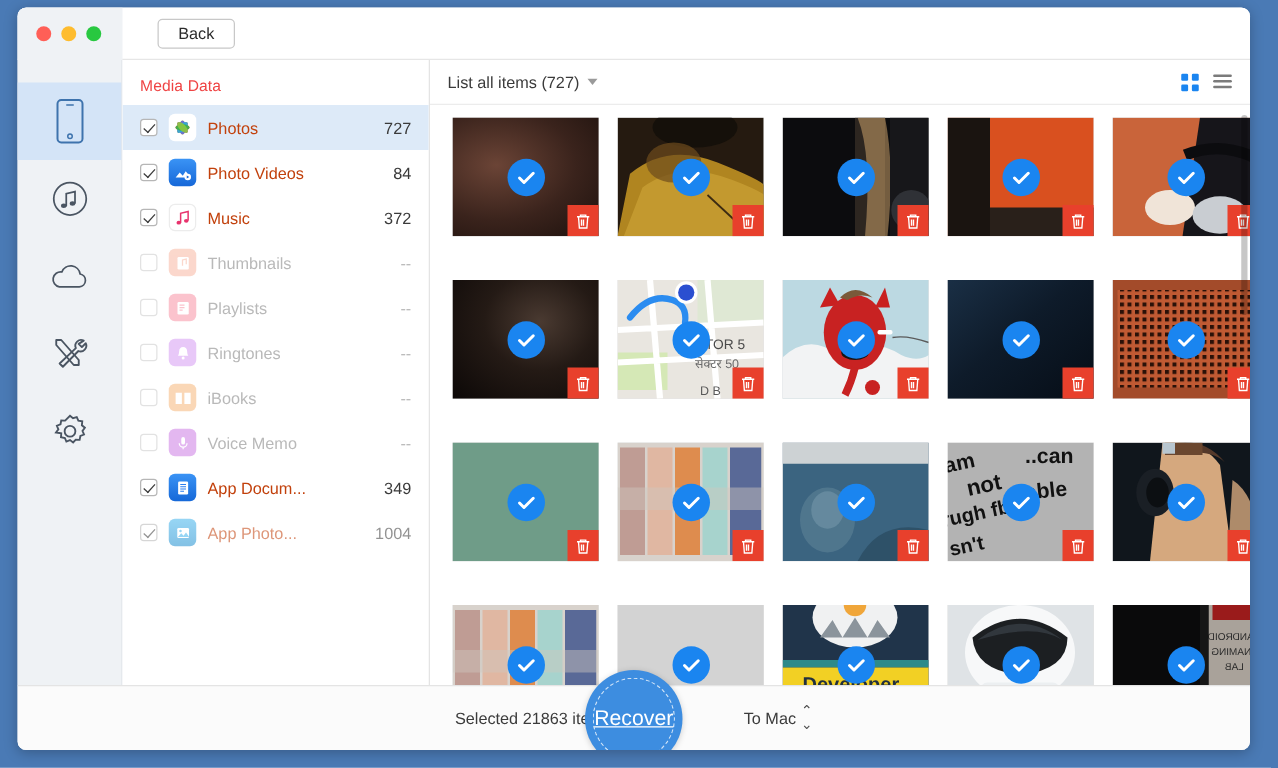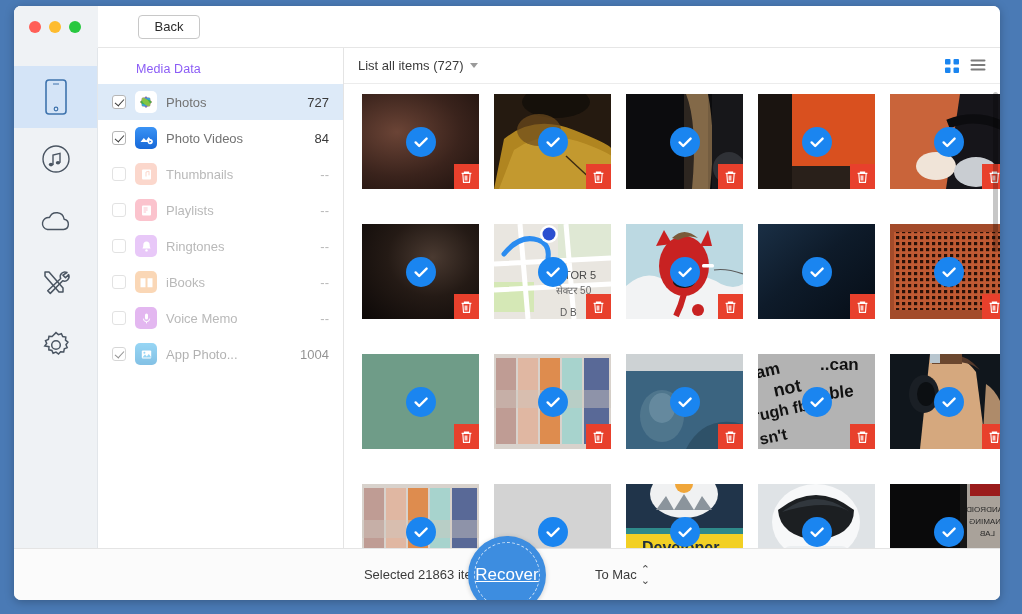--- a/index.html
+++ b/index.html
@@ -38,21 +38,21 @@
     display: flex;
     align-items: center;
     padding-left: 15px;
     gap: 8px;
   }
   .dot { width: 12px; height: 12px; border-radius: 50%; }
   .dot.red   { background: #ff5f57; }
   .dot.amber { background: #febc2e; }
   .dot.green { background: #28c840; }
   .back-btn {
-    margin-left: 40px;
+    margin-left: 28px;
     width: 62px; height: 24px;
     border: 1px solid #c8c8c8;
     border-radius: 4px;
     background: #ffffff;
     font-size: 13px;
     color: #2b2b2b;
     display: flex; align-items: center; justify-content: center;
     cursor: default;
   }
 
@@ -77,24 +77,23 @@
   
   .sidebar {
     width: 246px; flex: 0 0 246px;
     background: #ffffff;
     border-right: 1px solid #e4e4e4;
     overflow: hidden;
     position: relative;
   }
   .section-title {
     font-size: 12.5px;
-    color: #8b5cf6;
+    color: #ef4444;
     padding: 14px 0 8px 14px;
     letter-spacing: .1px;
-    margin-left: 24px;
   }
   .cat-row {
     height: 36px;
     display: flex;
     align-items: center;
     padding: 0 14px 0 14px;
     gap: 9px;
   }
   .cat-row.selected { background: #ddeaf8; }
   .cbox {
@@ -118,21 +117,21 @@
     width: 22px; height: 22px; flex: 0 0 22px;
     border-radius: 5px;
     display: flex; align-items: center; justify-content: center;
     font-size: 12px; color: #fff;
     overflow: hidden;
     position: relative;
   }
   .cat-label {
     flex: 1 1 auto;
     font-size: 13px;
-    color: #737373;
+    color: #c2410c;
     white-space: nowrap;
     overflow: hidden;
   }
   .cat-count {
     font-size: 13px;
     color: #3a3a3a;
   }
   .cat-row.disabled .cat-label,
   .cat-row.disabled .cat-count { color: #b9b9b9; }
   .cat-row.disabled .cat-ico { opacity: .45; }
@@ -343,20 +342,32 @@
             <span class="cat-ico" style="background:linear-gradient(#3a93f5,#1668d8)">
               <svg width="15" height="15" viewBox="0 0 15 15">
                 <path d="M1.5 11l3.3-4 2.4 2.6L9.6 6l3.9 5z" fill="#fff"></path>
                 <circle cx="11.2" cy="10.6" r="2.6" fill="#fff"></circle>
                 <path d="M10.4 9.4l2 1.2-2 1.2z" fill="#1668d8"></path>
               </svg>
             </span>
             <span class="cat-label">Photo Videos</span>
             <span class="cat-count">84</span>
           </div>
+          <div class="cat-row">
+            <span class="cbox checked"></span>
+            <span class="cat-ico" style="background:#fff;border:1px solid #ececec">
+              <svg width="15" height="15" viewBox="0 0 15 15" fill="none" stroke="#e8336d" stroke-width="1.2">
+                <path d="M5.5 11V3.6l6-1.4V9" stroke-linecap="round"></path>
+                <ellipse cx="4" cy="11.1" rx="1.8" ry="1.5" fill="#e8336d" stroke="none"></ellipse>
+                <ellipse cx="10" cy="9.6" rx="1.8" ry="1.5" fill="#e8336d" stroke="none"></ellipse>
+              </svg>
+            </span>
+            <span class="cat-label">Music</span>
+            <span class="cat-count">372</span>
+          </div>
           <div class="cat-row disabled">
             <span class="cbox dim"></span>
             <span class="cat-ico" style="background:#f7a88f">
               <svg width="13" height="13" viewBox="0 0 13 13">
                 <rect x="2" y="1.5" width="9" height="10" rx="1" fill="#fff"></rect>
                 <path d="M6 8.5V4l3-.7v4" stroke="#f7a88f" stroke-width="1" fill="none"></path>
               </svg>
             </span>
             <span class="cat-label">Thumbnails</span>
             <span class="cat-count">--</span>
@@ -396,20 +407,31 @@
           <div class="cat-row disabled">
             <span class="cbox dim"></span>
             <span class="cat-ico" style="background:#c262e0">
               <svg width="13" height="13" viewBox="0 0 13 13">
                 <rect x="5" y="1.6" width="3" height="6" rx="1.5" fill="#fff"></rect>
                 <path d="M3.4 6.6a3.1 3.1 0 0 0 6.2 0M6.5 9.7v1.7" stroke="#fff" stroke-width="1" fill="none"></path>
               </svg>
             </span>
             <span class="cat-label">Voice Memo</span>
             <span class="cat-count">--</span>
+          </div>
+          <div class="cat-row">
+            <span class="cbox checked"></span>
+            <span class="cat-ico" style="background:linear-gradient(#3a93f5,#1668d8)">
+              <svg width="13" height="13" viewBox="0 0 13 13">
+                <rect x="2.5" y="1.2" width="8" height="10.4" rx="1" fill="#fff"></rect>
+                <path d="M4.2 3.6h4.6M4.2 5.4h4.6M4.2 7.2h4.6M4.2 9h3" stroke="#2a7ef0" stroke-width=".9"></path>
+              </svg>
+            </span>
+            <span class="cat-label">App Docum...</span>
+            <span class="cat-count">349</span>
           </div>
           <div class="cat-row cut">
             <span class="cbox checked"></span>
             <span class="cat-ico" style="background:linear-gradient(#43b5ed,#1f8fd0)">
               <svg width="13" height="13" viewBox="0 0 13 13">
                 <rect x="1.8" y="2.4" width="9.4" height="8" rx="1" fill="#fff"></rect>
                 <circle cx="4.4" cy="4.8" r="1" fill="#43b5ed"></circle>
                 <path d="M2.4 9.6l2.6-3 1.8 2 2-2.6 2.6 3.6z" fill="#43b5ed"></path>
               </svg>
             </span>

